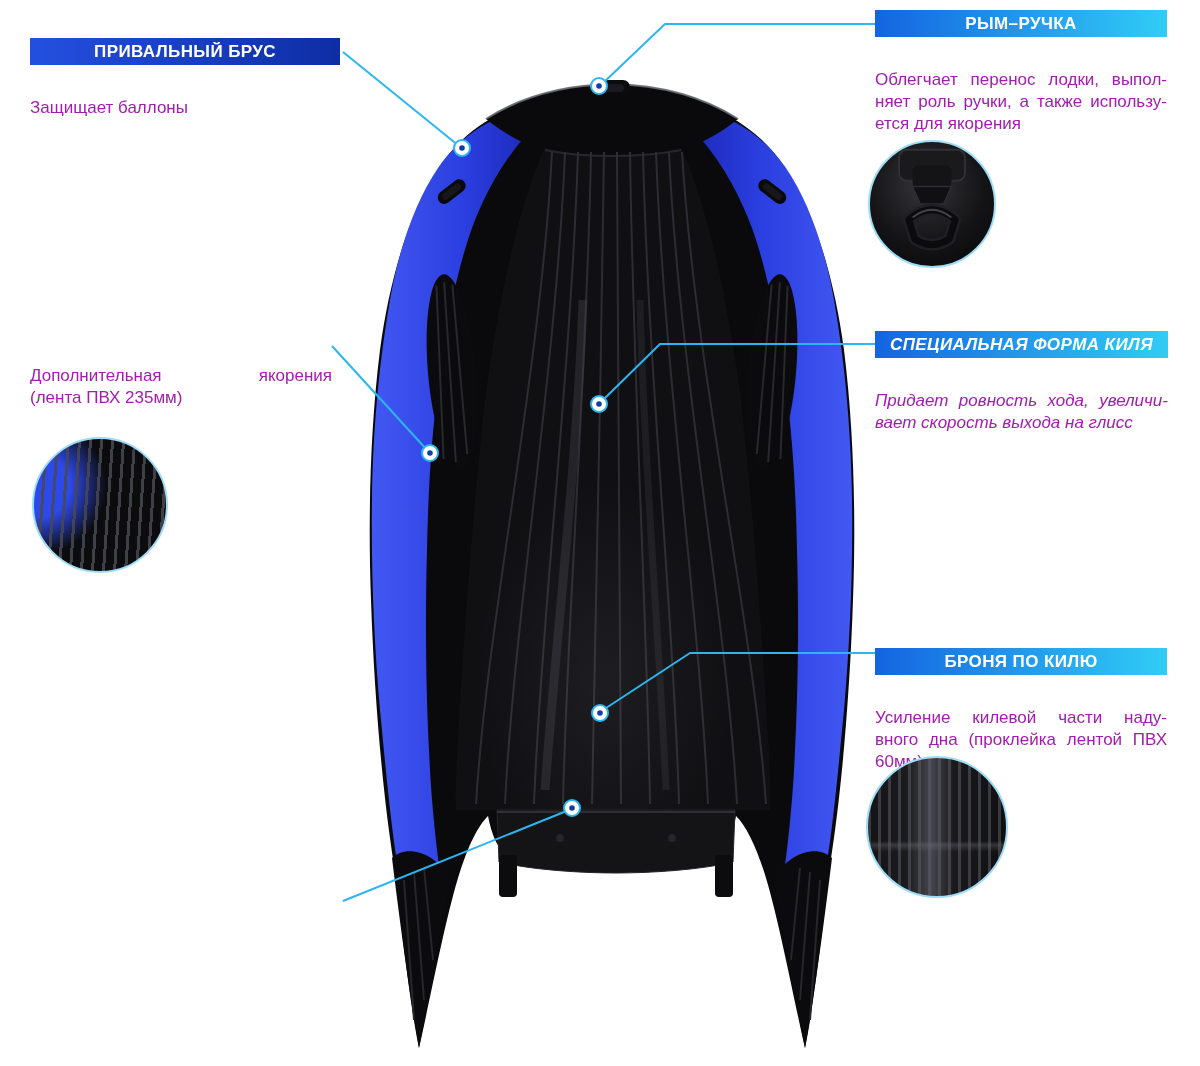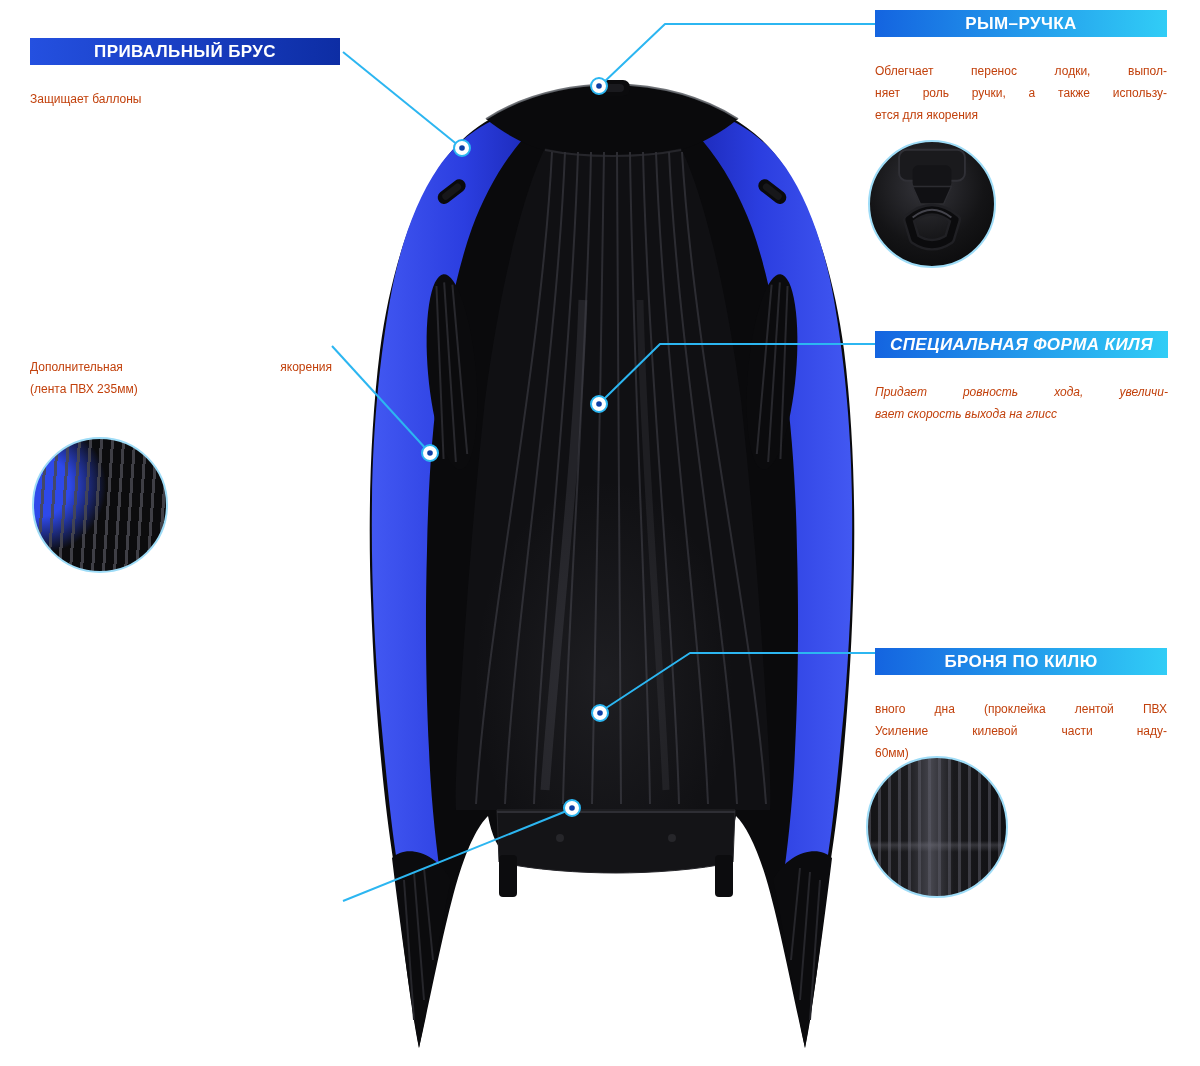--- a/index.html
+++ b/index.html
@@ -9,21 +9,21 @@
     font-family:"Liberation Sans","DejaVu Sans",sans-serif; overflow:hidden;
   }
   .boat-svg { position:absolute; left:0; top:0; }
   .callout { position:absolute; }
   .bar {
     height:27px; display:flex; align-items:center; justify-content:center;
     color:#ffffff; font-weight:700; font-size:17px; letter-spacing:.4px; white-space:nowrap;
   }
   .bar-left  { background:linear-gradient(90deg,#2450e0 0%,#0d2da4 100%);text-align:center; }
   .bar-right { background:linear-gradient(90deg,#1464e0 0%,#31cdf6 100%); }
-  .desc { margin-top:23px; font-size:12px; line-height:22px; color:#c2410c; }
+  .desc { margin-top:32px; font-size:17px; line-height:22px; color:#a21caf; }
   .desc div { text-align:justify; text-align-last:justify; }
   .desc div:last-child { text-align-last:left; }
   .detail { position:absolute; border-radius:50%; border:2px solid #9edcf7; overflow:hidden; }
   .detail-handle {
     left:868px; top:140px; width:128px; height:128px;
     background:radial-gradient(circle at 45% 35%, #35353b 0%, #141416 55%, #060607 100%);
   }
   .detail-tube {
     left:32px; top:437px; width:136px; height:136px;
     background:
@@ -223,22 +223,22 @@
     <div class="bar bar-right">СПЕЦИАЛЬНАЯ ФОРМА КИЛЯ</div>
     <div class="desc">
         <div>Придает ровность хода, увеличи-</div>
         <div>вает скорость выхода на глисс</div>
       </div>
   </div>
 
   <div class="callout" style="left:875px; top:648px; width:292px;">
     <div class="bar bar-right">БРОНЯ ПО КИЛЮ</div>
     <div class="desc">
+        <div>Усиление килевой части наду-</div>
         <div>вного дна (проклейка лентой ПВХ</div>
-        <div>Усиление килевой части наду-</div>
         <div>60мм)</div>
       </div>
   </div>
 
 
   <div class="detail detail-handle">
     <svg width="124" height="124" viewBox="0 0 128 128">
       <rect x="30" y="8" width="68" height="32" rx="8" fill="#1a1a1d" stroke="#303036" stroke-width="2"></rect>
       <rect x="44" y="24" width="40" height="24" rx="6" fill="#141417"></rect>
       <path d="M44 46 L84 46 L76 64 L52 64 Z" fill="#101013" stroke="#2c2c31" stroke-width="1.5"></path>

